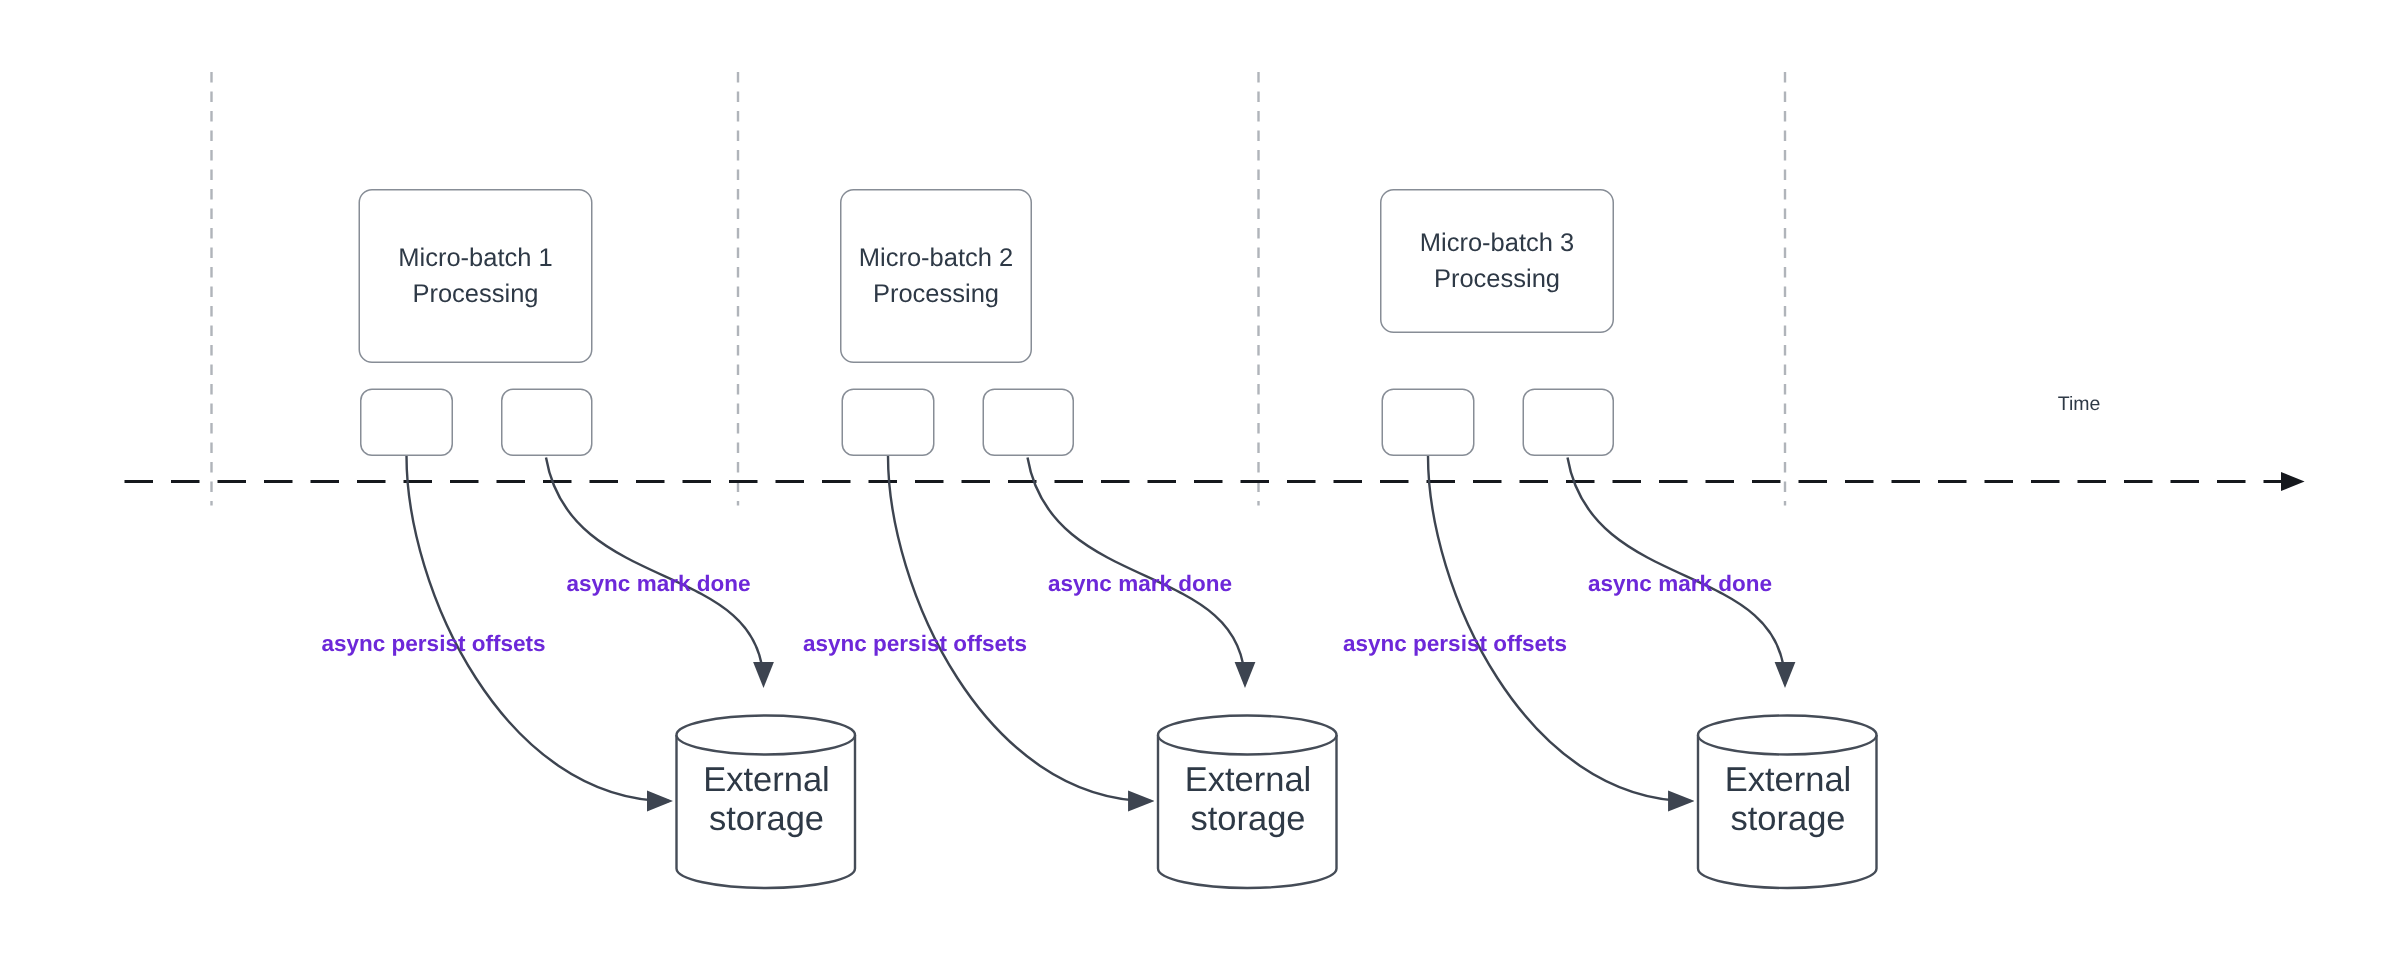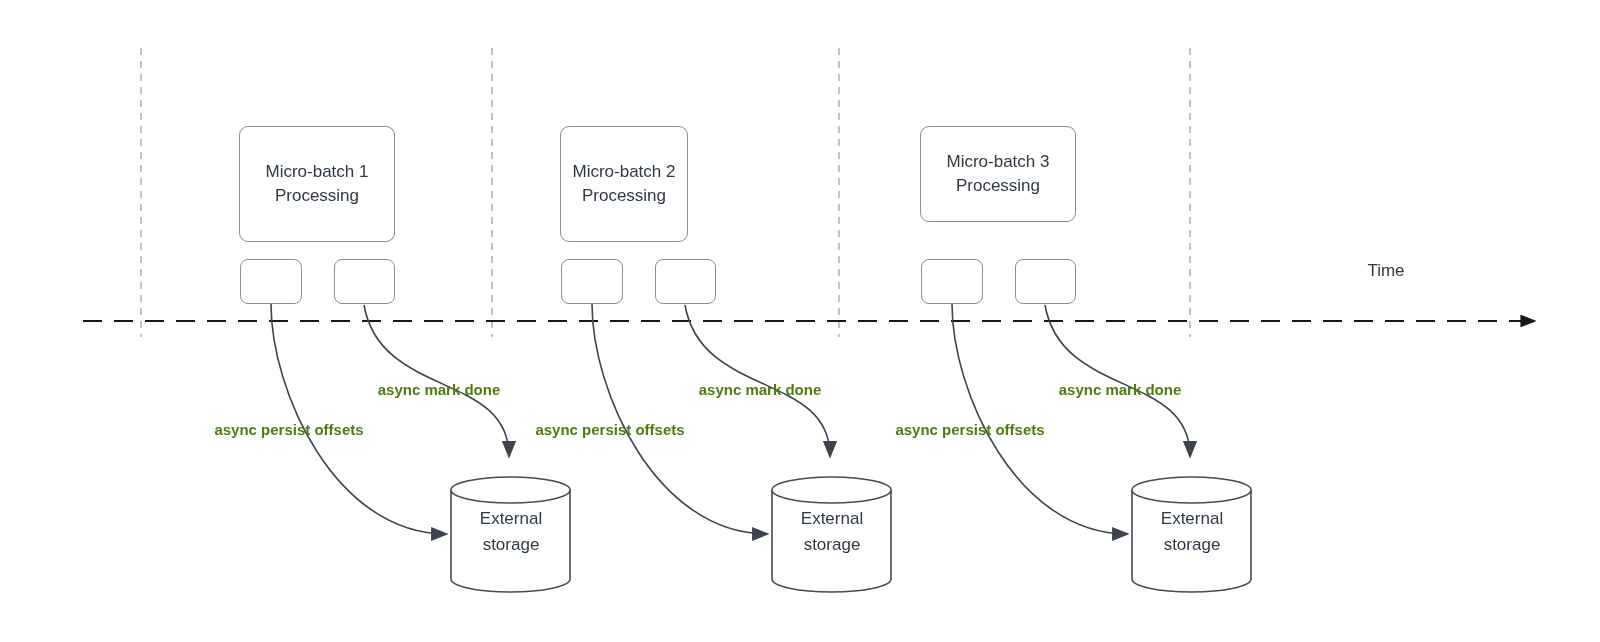--- a/index.html
+++ b/index.html
@@ -12,29 +12,29 @@
     position:absolute; box-sizing:border-box;
     border:1.6px solid #878d96; border-radius:9px; background:#ffffff;
     display:flex; align-items:center; justify-content:flex-start;
     text-align:center; color:#2e3946; font-size:17px; line-height:24px;
   }
   .subnode {
     position:absolute; box-sizing:border-box;
     border:1.6px solid #878d96; border-radius:8px; background:#ffffff;
   }
   .arrow-label {
-    position:absolute; font-weight:bold; font-size:15px; color:#4d7c0f;
+    position:absolute; font-weight:bold; font-size:15px; color:#6d28d9;
     text-align:center; white-space:nowrap;
   }
   .storage-label {
-    position:absolute; font-size:17px; line-height:26px; color:#2e3946;
+    position:absolute; font-size:23px; line-height:26px; color:#2e3946;
     text-align:center;
   }
   .time-label {
-    position:absolute; font-size:17px; color:#2e3946; text-align:center;
+    position:absolute; font-size:13px; color:#2e3946; text-align:center;
   }
 </style>
 </head>
 <body>
 
 <div class="canvas">
 
   <svg class="layer" width="1600" height="642" viewBox="0 0 1600 642">
     <defs>
       <marker id="arrowhead" viewBox="0 0 10 8" refX="8.5" refY="4" markerWidth="11" markerHeight="8.8" orient="auto-start-reverse">

